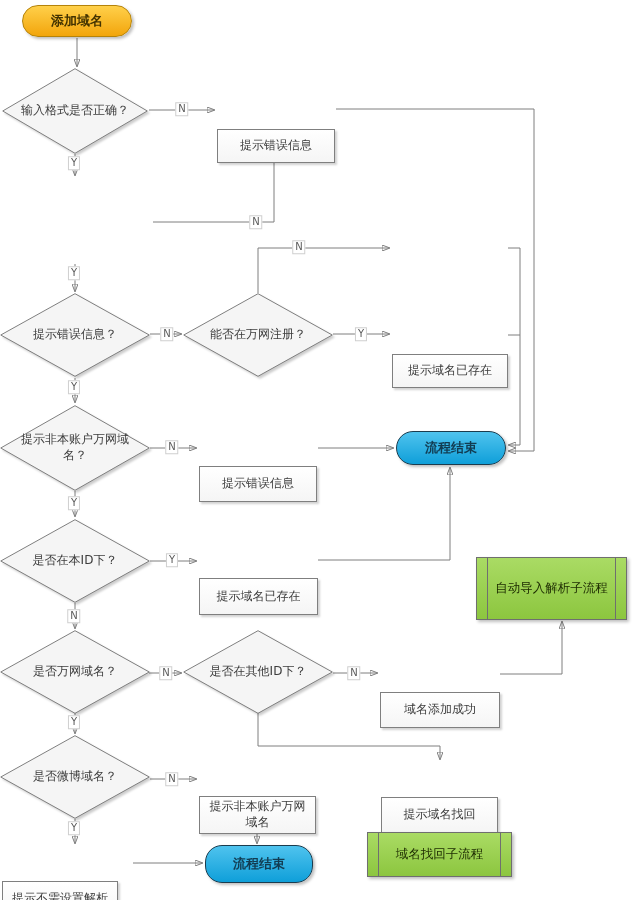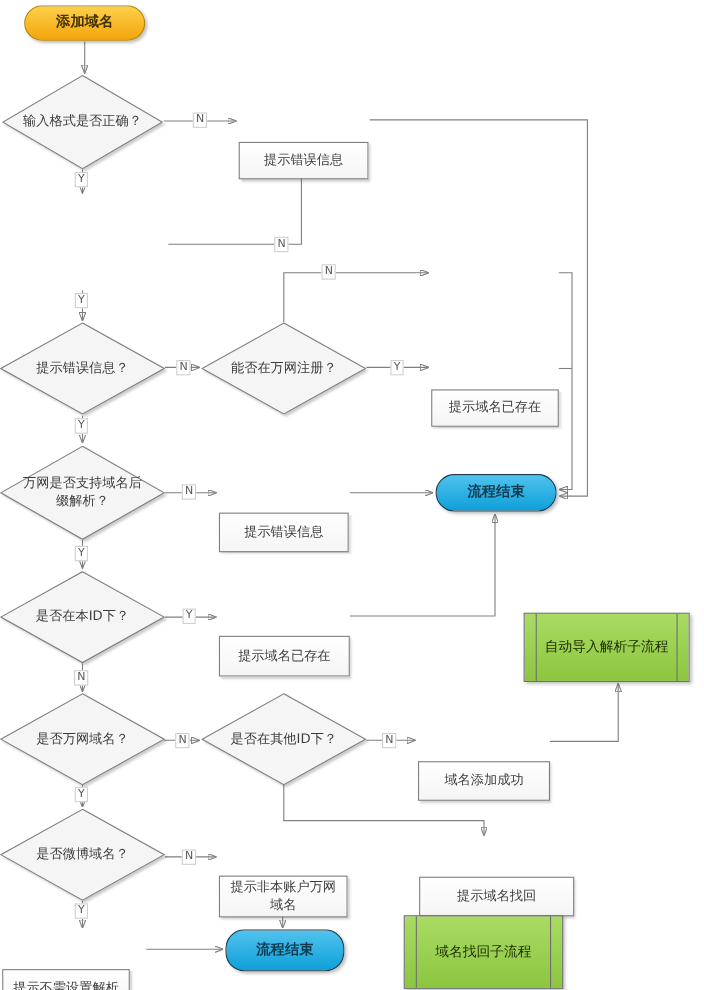--- a/index.html
+++ b/index.html
@@ -123,21 +123,21 @@
     <svg viewBox="0 0 100 60" preserveAspectRatio="none">
         <polygon points="50,0.5 99.5,30 50,59.5 0.5,30"></polygon>
       </svg>
     <div class="lbl">能否在万网注册？</div>
   </div>
 
   <div class="node diamond" style="left:0px;top:405px;width:150px;height:86px">
     <svg viewBox="0 0 100 60" preserveAspectRatio="none">
         <polygon points="50,0.5 99.5,30 50,59.5 0.5,30"></polygon>
       </svg>
-    <div class="lbl">万网是否支持域名后缀解析？</div>
+    <div class="lbl">提示非本账户万网域名？</div>
   </div>
 
   <div class="node diamond" style="left:0px;top:519px;width:150px;height:84px">
     <svg viewBox="0 0 100 60" preserveAspectRatio="none">
         <polygon points="50,0.5 99.5,30 50,59.5 0.5,30"></polygon>
       </svg>
     <div class="lbl">是否在本ID下？</div>
   </div>
 
   <div class="node diamond" style="left:0px;top:630px;width:150px;height:84px">
@@ -179,42 +179,42 @@
   </div>
 
   <div class="node proc" style="left:380px;top:656px;width:120px;height:36px">
     <span>域名添加成功</span>
   </div>
 
   <div class="node proc" style="left:199px;top:760px;width:117px;height:38px">
     <span>提示非本账户万网域名</span>
   </div>
 
-  <div class="node proc" style="left:381px;top:761px;width:141px;height:36px">
+  <div class="node proc" style="left:381px;top:761px;width:117px;height:36px">
     <span>提示域名找回</span>
   </div>
 
   <div class="node proc" style="left:2px;top:845px;width:116px;height:36px">
     <span>提示不需设置解析</span>
   </div>
 
   <div class="node term end" style="left:396px;top:431px;width:110px;height:34px">
     <span>流程结束</span>
   </div>
 
   <div class="node term end" style="left:205px;top:845px;width:108px;height:38px">
     <span>流程结束</span>
   </div>
 
   <div class="node subproc" style="left:476px;top:557px;width:151px;height:63px">
     <div class="bars"></div>
     <span>自动导入解析子流程</span>
   </div>
 
-  <div class="node subproc" style="left:367px;top:832px;width:145px;height:67px">
+  <div class="node subproc" style="left:367px;top:832px;width:145px;height:45px">
     <div class="bars"></div>
     <span>域名找回子流程</span>
   </div>
 
   <span class="elabel" style="left:182px;top:109px">N</span>
   <span class="elabel" style="left:74px;top:163px">Y</span>
   <span class="elabel" style="left:256px;top:222px">N</span>
   <span class="elabel" style="left:74px;top:273px">Y</span>
   <span class="elabel" style="left:167px;top:334px">N</span>
   <span class="elabel" style="left:299px;top:247px">N</span>

